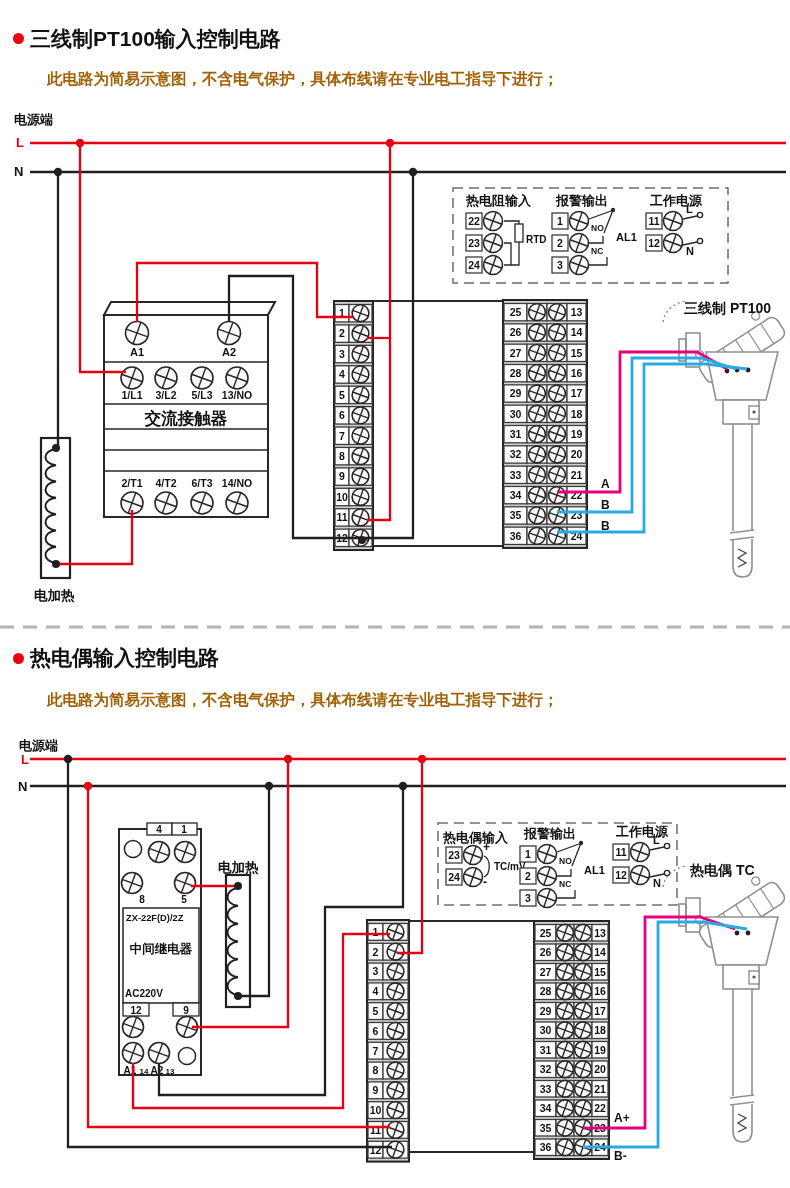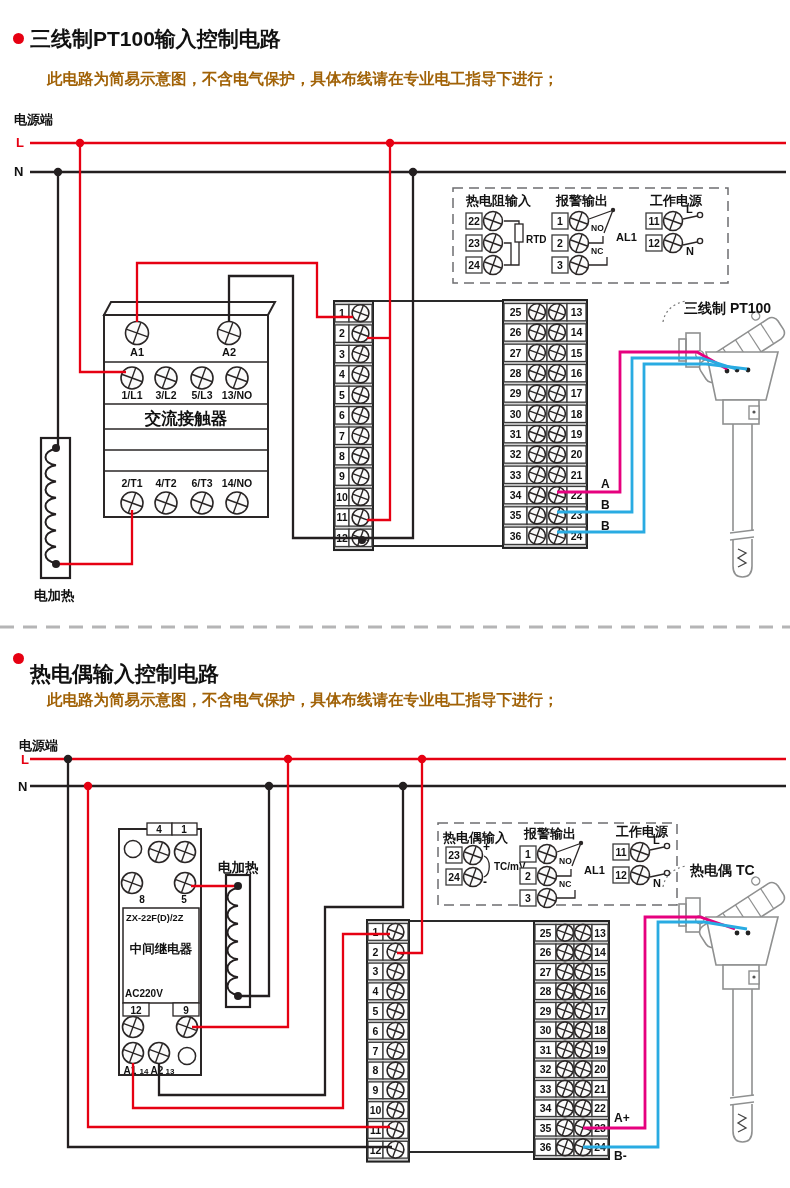--- a/index.html
+++ b/index.html
@@ -772,15 +772,15 @@
       <circle cx="88" cy="786" r="4.2" fill="#e60012" stroke="none"></circle>
       <circle cx="269" cy="786" r="4.2" fill="#231f20" stroke="none"></circle>
       <circle cx="403" cy="786" r="4.2" fill="#231f20" stroke="none"></circle>
       <circle cx="238" cy="886" r="4" fill="#231f20" stroke="none"></circle>
       <circle cx="238" cy="996" r="4" fill="#231f20" stroke="none"></circle>
     </svg>
   <div class="bullet" style="left:13px;top:33px"></div>
   <div class="ttl" style="left:30px;top:25px">三线制PT100输入控制电路</div>
   <div class="sub" style="left:47px;top:69px">此电路为简易示意图，不含电气保护，具体布线请在专业电工指导下进行；</div>
   <div class="bullet" style="left:13px;top:653px"></div>
-  <div class="ttl" style="left:30px;top:660px">热电偶输入控制电路</div>
+  <div class="ttl" style="left:30px;top:644px">热电偶输入控制电路</div>
   <div class="sub" style="left:47px;top:690px">此电路为简易示意图，不含电气保护，具体布线请在专业电工指导下进行；</div>
 </div>
 
 </body></html>

